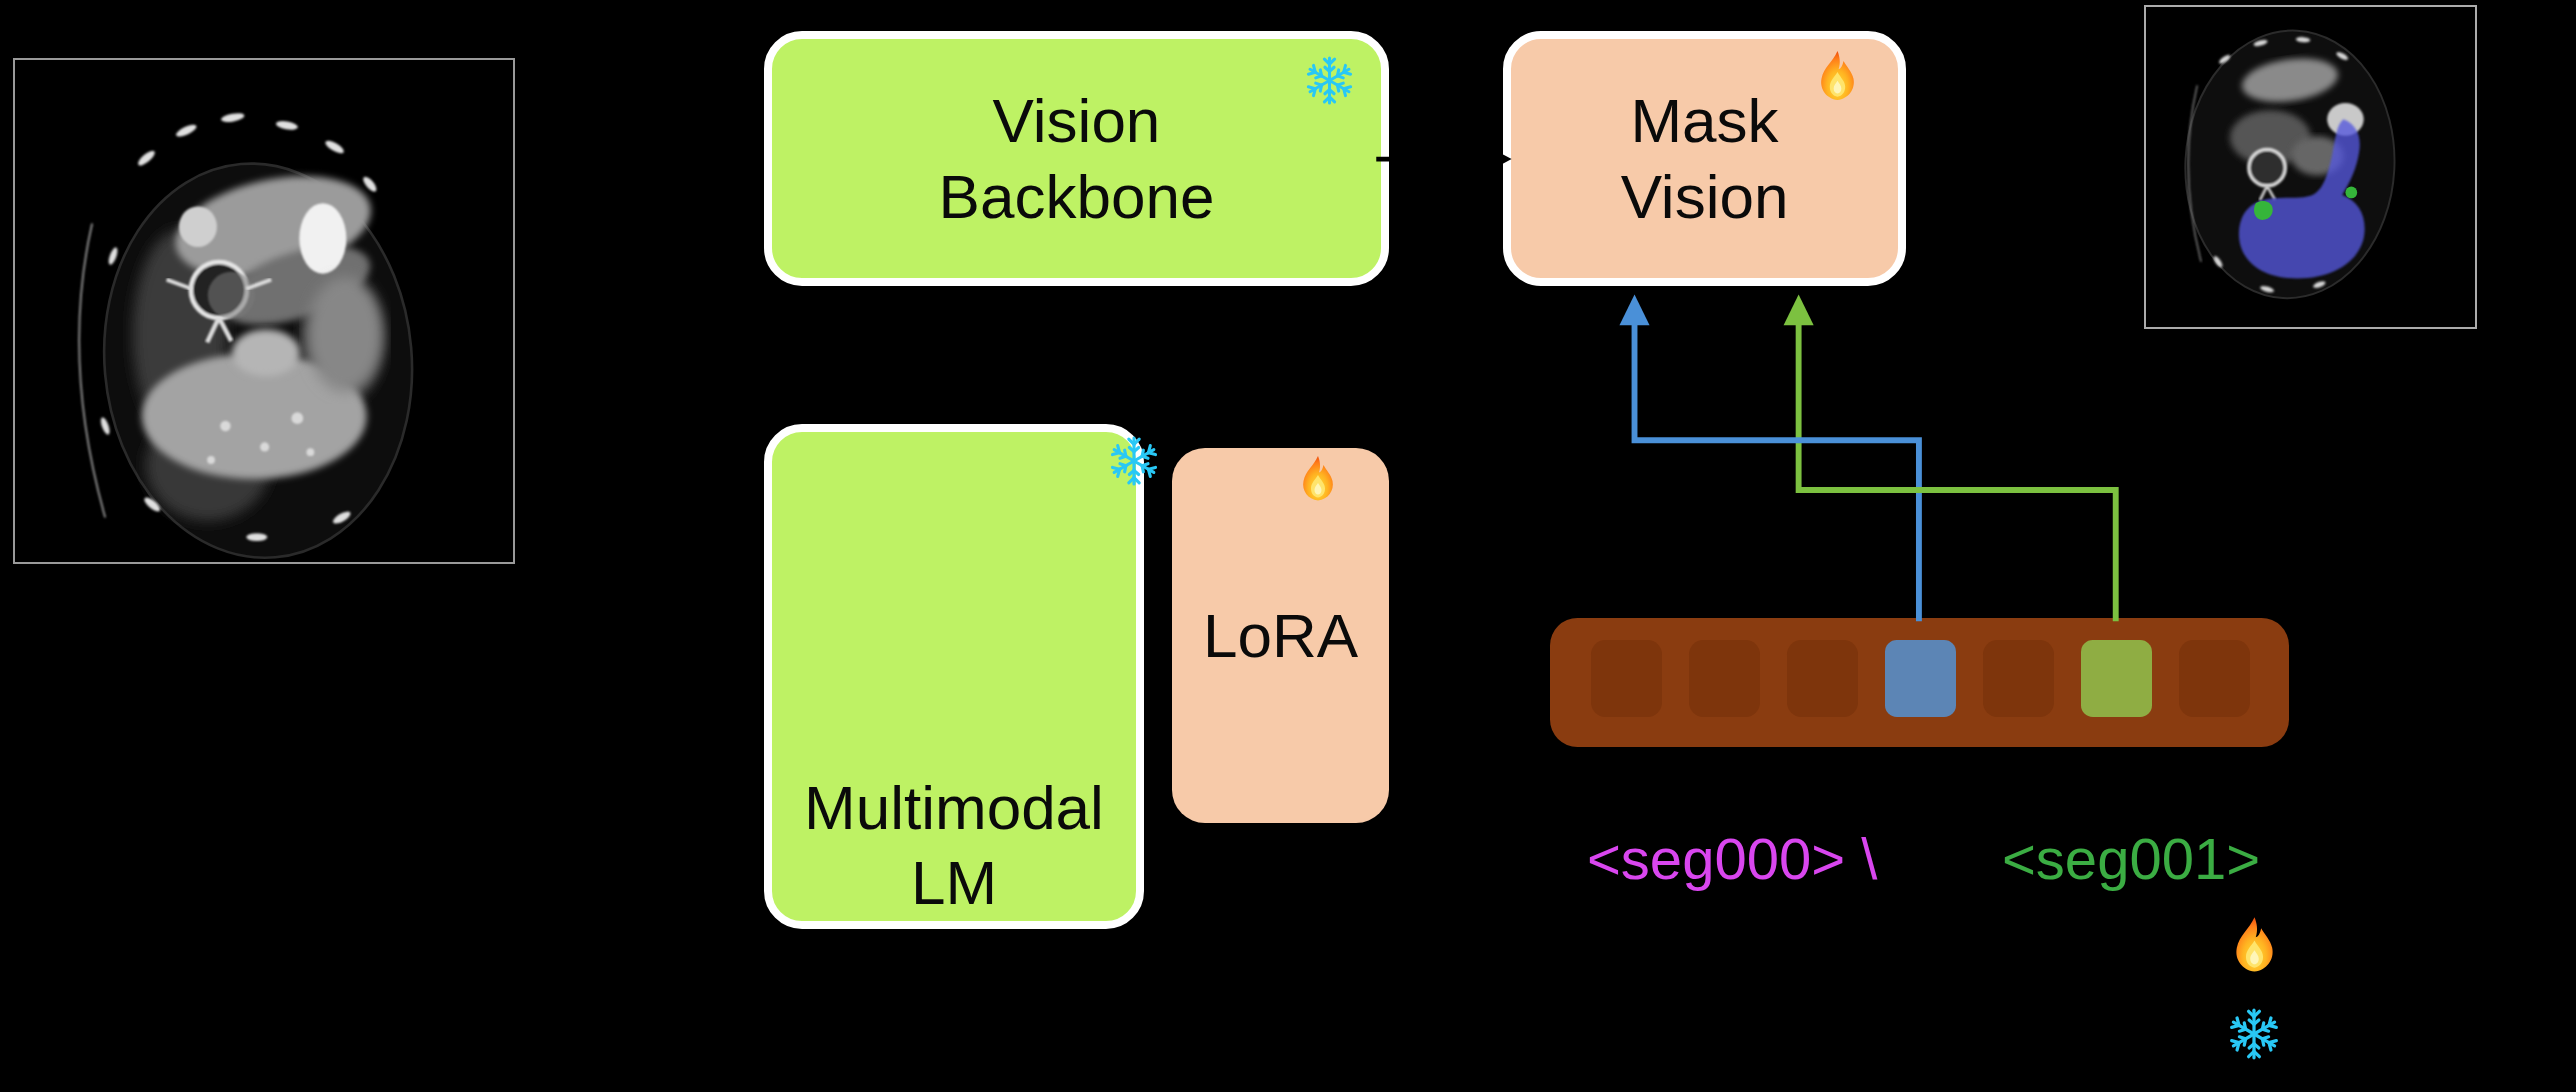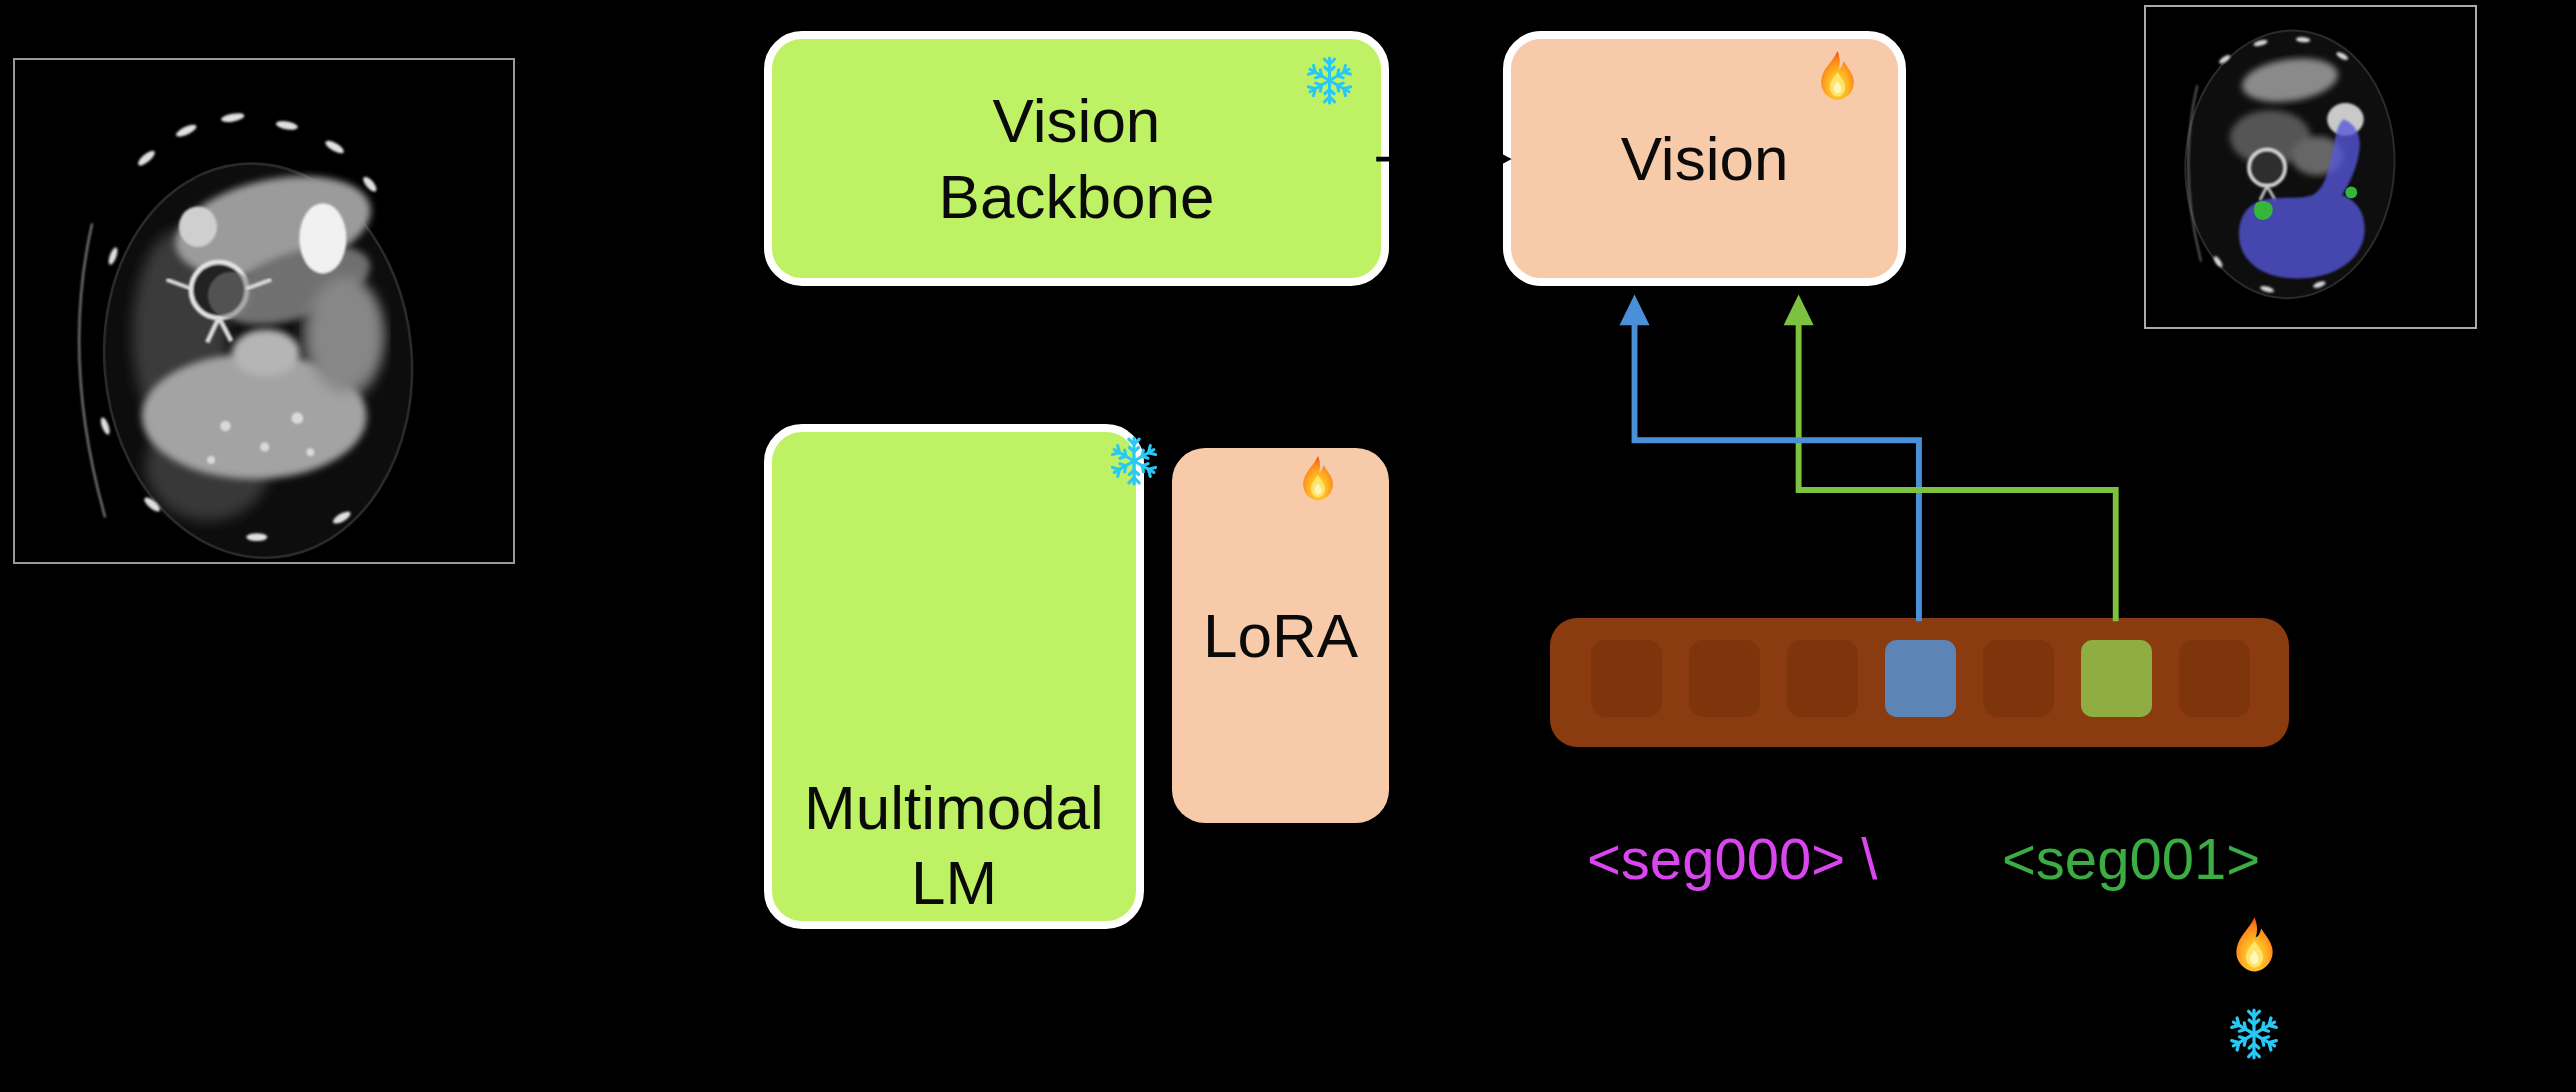--- a/index.html
+++ b/index.html
@@ -178,20 +178,21 @@
       <div>Vision</div>
       <div>Backbone</div>
     </div>
   </div>
   <svg class="icon" style="left:1304px;top:55px;" width="51" height="51" viewBox="0 0 78 78">
       <use href="#sym-snowflake"></use>
     </svg>
 
   <div class="box peach" style="left:1503px;top:31px;width:403px;height:255px;">
     <div class="box-label">
+      <div>Mask</div>
       <div>Vision</div>
     </div>
   </div>
   <svg class="icon" style="left:1810px;top:50px;" width="55" height="55" viewBox="0 0 84 84">
       <use href="#sym-flame"></use>
     </svg>
 
   <div class="box blue" style="left:764px;top:424px;width:380px;height:505px;z-index:2;align-items:flex-end;">
     <div class="box-label">
       <div>Multimodal</div>

